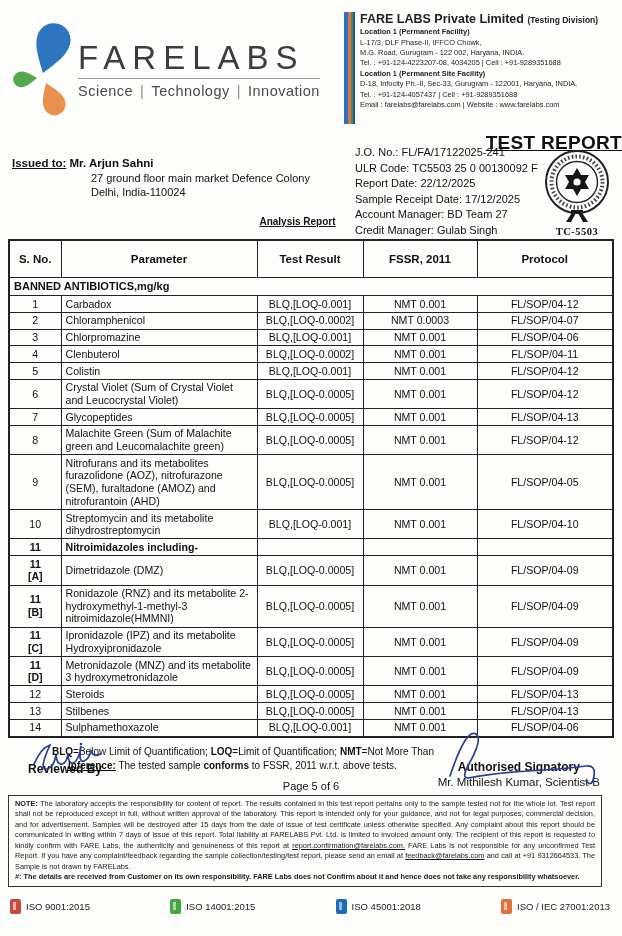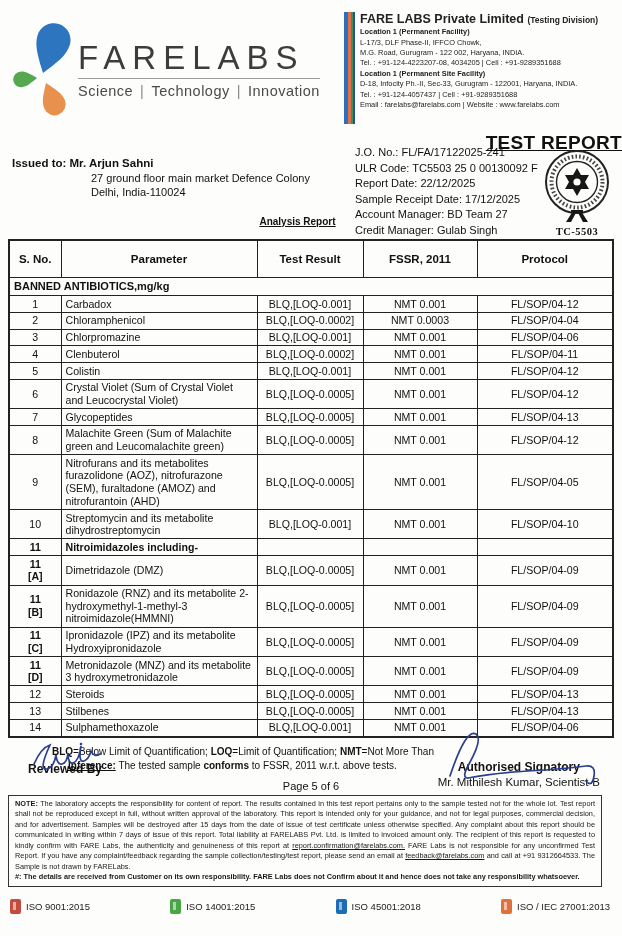--- a/index.html
+++ b/index.html
@@ -21,21 +21,21 @@
   .division{font-size:8.5px;font-weight:bold;}
   .company-line{white-space:nowrap;}
   .company-line.bold{font-weight:bold;}
 
   
   .test-report-title{position:absolute;top:132px;left:0;right:0;text-align:right;font-size:19px;font-weight:bold;text-decoration:underline;letter-spacing:.3px;}
   .analysis-title{position:absolute;top:216px;left:0;width:595px;text-align:center;font-size:10px;font-weight:bold;text-decoration:underline;}
 
   
   .issued-block{position:absolute;top:156px;left:12px;font-size:11.5px;line-height:1.3;}
-  .issued-label{font-weight:bold;}
+  .issued-label{font-weight:bold;text-decoration:underline;}
   .issued-name{font-weight:bold;}
   .issued-addr{margin-left:79px;font-size:11px;line-height:1.3;}
   .job-block{position:absolute;top:145px;left:355px;font-size:11px;line-height:1.42;}
 
   
   .seal{position:absolute;top:148px;right:6px;width:78px;text-align:center;}
   .seal-code{font-family:"Liberation Serif",serif;font-weight:bold;font-size:10.5px;letter-spacing:.5px;margin-top:-4px;}
 
   
   .table-wrap{position:absolute;top:239px;left:8px;right:8px;}
@@ -184,21 +184,21 @@
             <td class="c">BLQ,[LOQ-0.001]</td>
             <td class="c">NMT 0.001</td>
             <td class="c">FL/SOP/04-12</td>
           </tr>
 
           <tr>
             <td class="sno">2</td>
             <td>Chloramphenicol</td>
             <td class="c">BLQ,[LOQ-0.0002]</td>
             <td class="c">NMT 0.0003</td>
-            <td class="c">FL/SOP/04-04</td>
+            <td class="c">FL/SOP/04-07</td>
           </tr>
 
           <tr>
             <td class="sno">3</td>
             <td>Chlorpromazine</td>
             <td class="c">BLQ,[LOQ-0.001]</td>
             <td class="c">NMT 0.001</td>
             <td class="c">FL/SOP/04-06</td>
           </tr>
 

